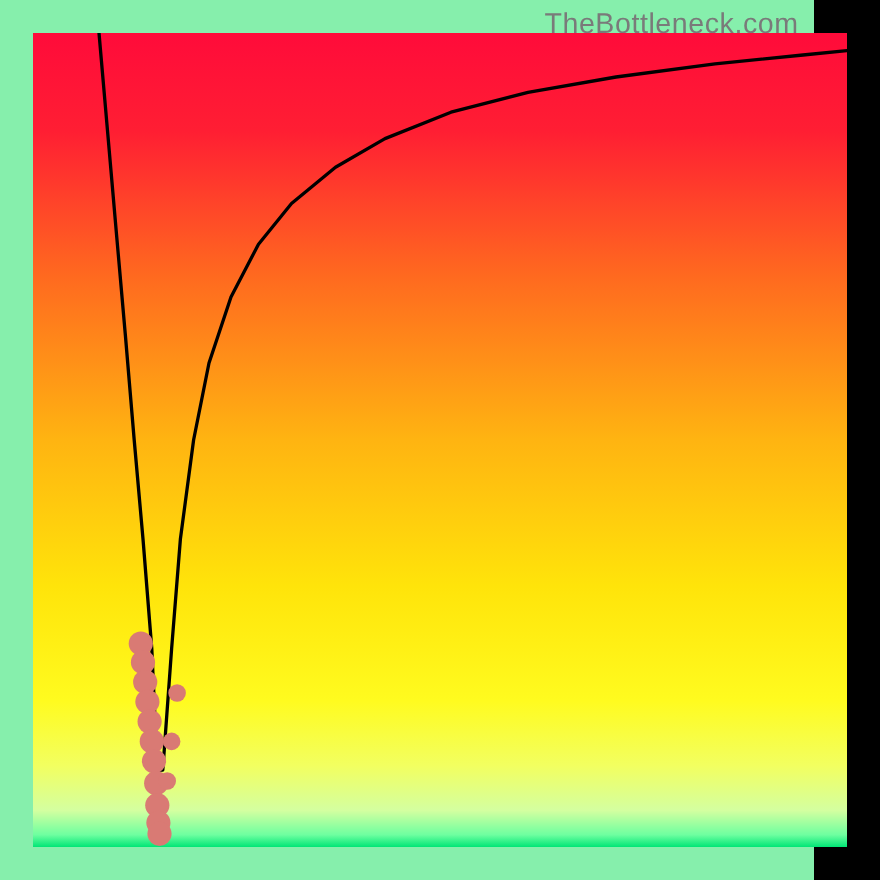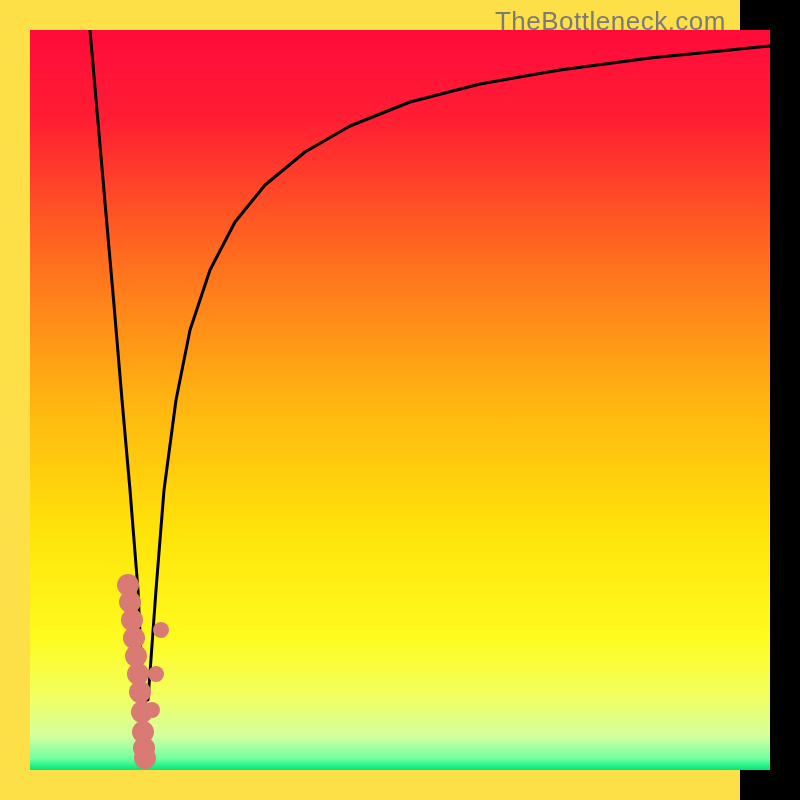--- a/index.html
+++ b/index.html
@@ -10,21 +10,21 @@
     overflow: hidden;
     background: #000;
     font-family: Arial, Helvetica, sans-serif;
   }
   .frame {
     position: absolute;
     left: 0;
     top: 0;
     width: 740px;
     height: 800px;
-    background: #fde047;
+    background: #86efac;
   }
   .watermark {
     position: absolute;
     top: 6px;
     right: 14px;
     color: #7a7a7a;
     font-size: 26px;
     font-weight: 400;
     letter-spacing: 0.5px;
   }

